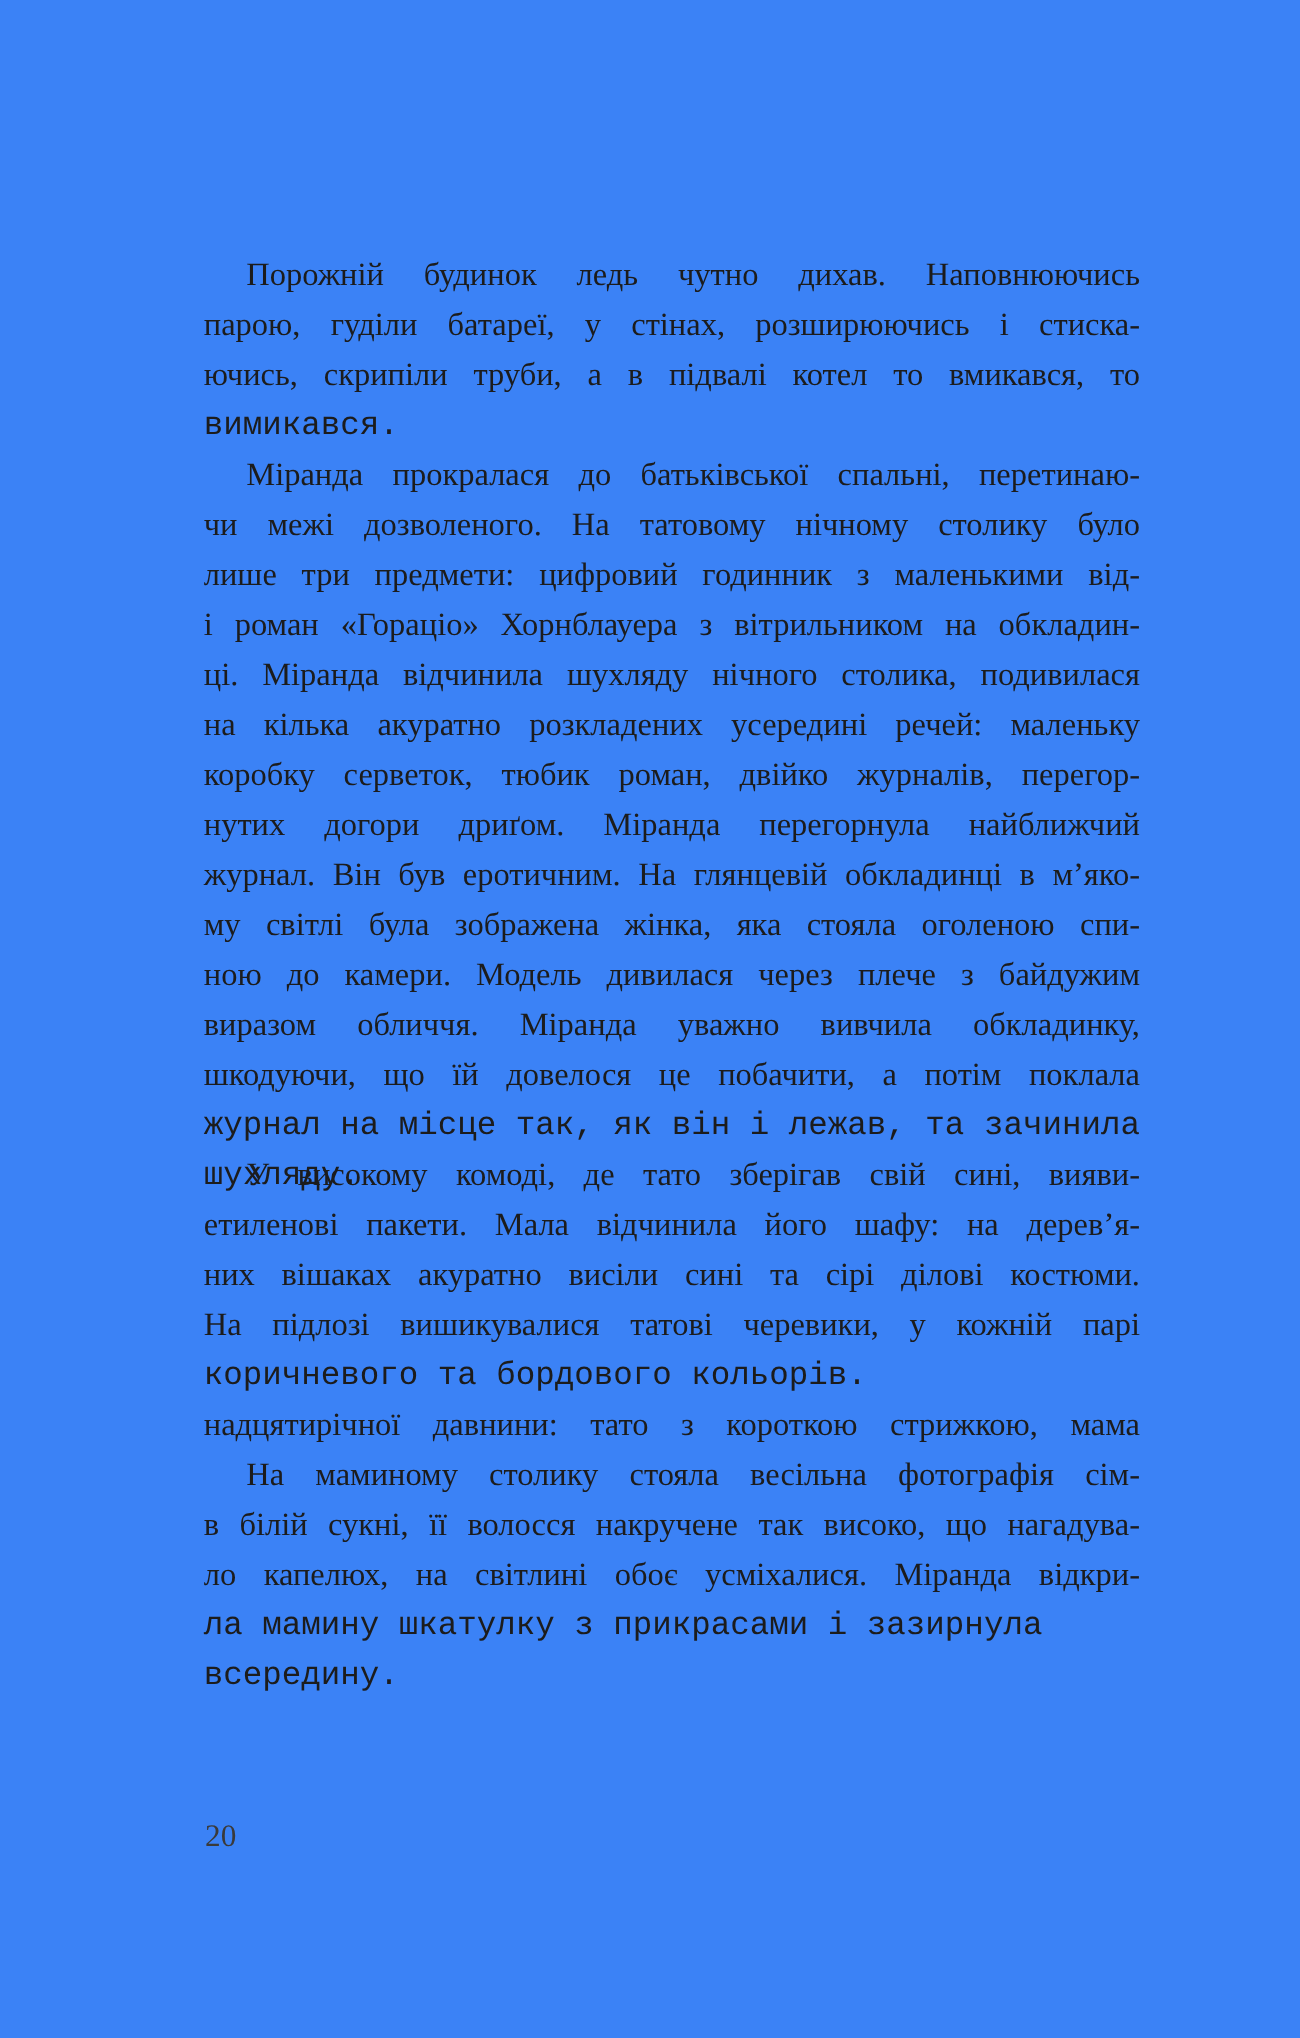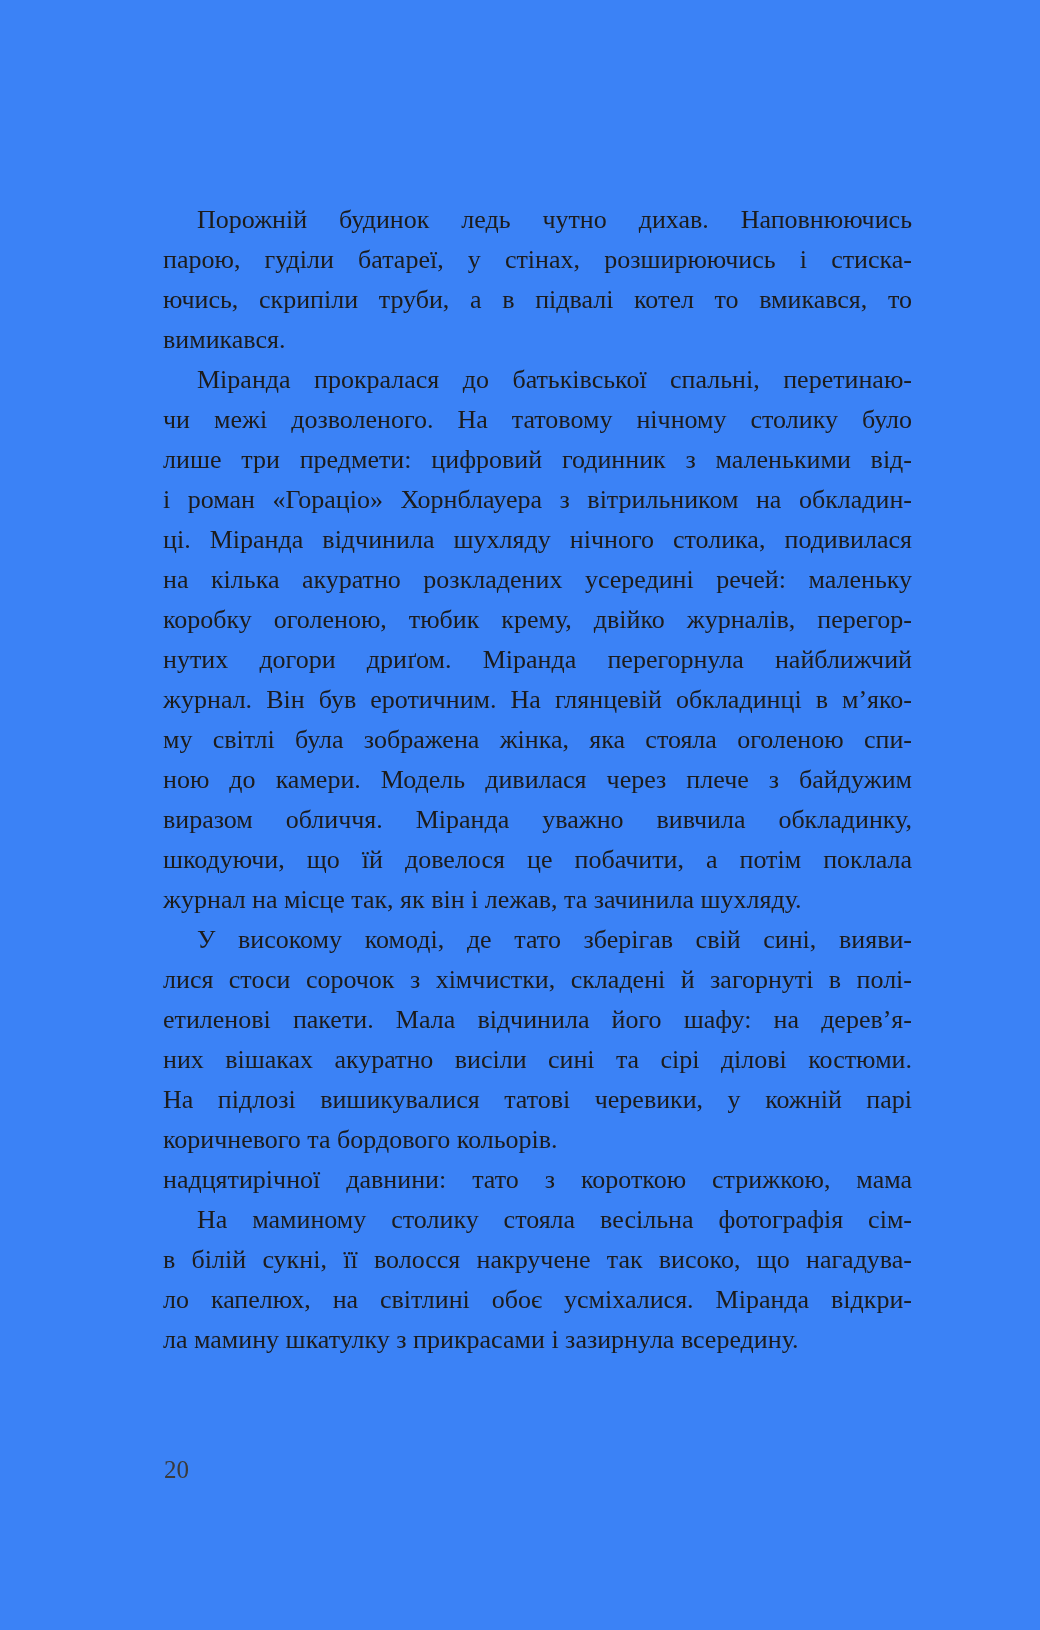--- a/index.html
+++ b/index.html
@@ -36,20 +36,21 @@
     height: 40px;
     overflow: visible;
     white-space: normal;
   }
   .line.indent {
     text-indent: 34px;
   }
   .line.para-end {
     text-align: left;
     text-align-last: left;
+    font-family: Liberation Mono, monospace;
     -moz-text-align-last: left;
   }
   .page-number {
     position: absolute;
     left: 164px;
     top: 1455px;
     font-family: Liberation Serif, serif;
     font-size: 25px;
     line-height: 30px;
     color: #3a3a3a;
@@ -69,33 +70,32 @@
       <div class="line para-end">вимикався.</div>
     </div>
 
     <div class="paragraph">
       <div class="line indent">Міранда прокралася до батьківської спальні, перетинаю-</div>
       <div class="line">чи межі дозволеного. На татовому нічному столику було</div>
       <div class="line">лише три предмети: цифровий годинник з маленькими від-</div>
       <div class="line">і роман «Гораціо» Хорнблауера з вітрильником на обкладин-</div>
       <div class="line">ці. Міранда відчинила шухляду нічного столика, подивилася</div>
       <div class="line">на кілька акуратно розкладених усередині речей: маленьку</div>
-      <div class="line">коробку оголеною, тюбик крему, двійко журналів, перегор-</div>
+      <div class="line">коробку серветок, тюбик роман, двійко журналів, перегор-</div>
       <div class="line">нутих догори дриґом. Міранда перегорнула найближчий</div>
       <div class="line">журнал. Він був еротичним. На глянцевій обкладинці в м’яко-</div>
       <div class="line">му світлі була зображена жінка, яка стояла оголеною спи-</div>
       <div class="line">ною до камери. Модель дивилася через плече з байдужим</div>
       <div class="line">виразом обличчя. Міранда уважно вивчила обкладинку,</div>
       <div class="line">шкодуючи, що їй довелося це побачити, а потім поклала</div>
       <div class="line para-end">журнал на місце так, як він і лежав, та зачинила шухляду.</div>
     </div>
 
     <div class="paragraph">
       <div class="line indent">У високому комоді, де тато зберігав свій сині, вияви-</div>
-      <div class="line">лися стоси сорочок з хімчистки, складені й загорнуті в полі-</div>
       <div class="line">етиленові пакети. Мала відчинила його шафу: на дерев’я-</div>
       <div class="line">них вішаках акуратно висіли сині та сірі ділові костюми.</div>
       <div class="line">На підлозі вишикувалися татові черевики, у кожній парі</div>
       <div class="line para-end">коричневого та бордового кольорів.</div>
     </div>
 
     <div class="paragraph">
       <div class="line">надцятирічної давнини: тато з короткою стрижкою, мама</div>
       <div class="line indent">На маминому столику стояла весільна фотографія сім-</div>
       <div class="line">в білій сукні, її волосся накручене так високо, що нагадува-</div>

